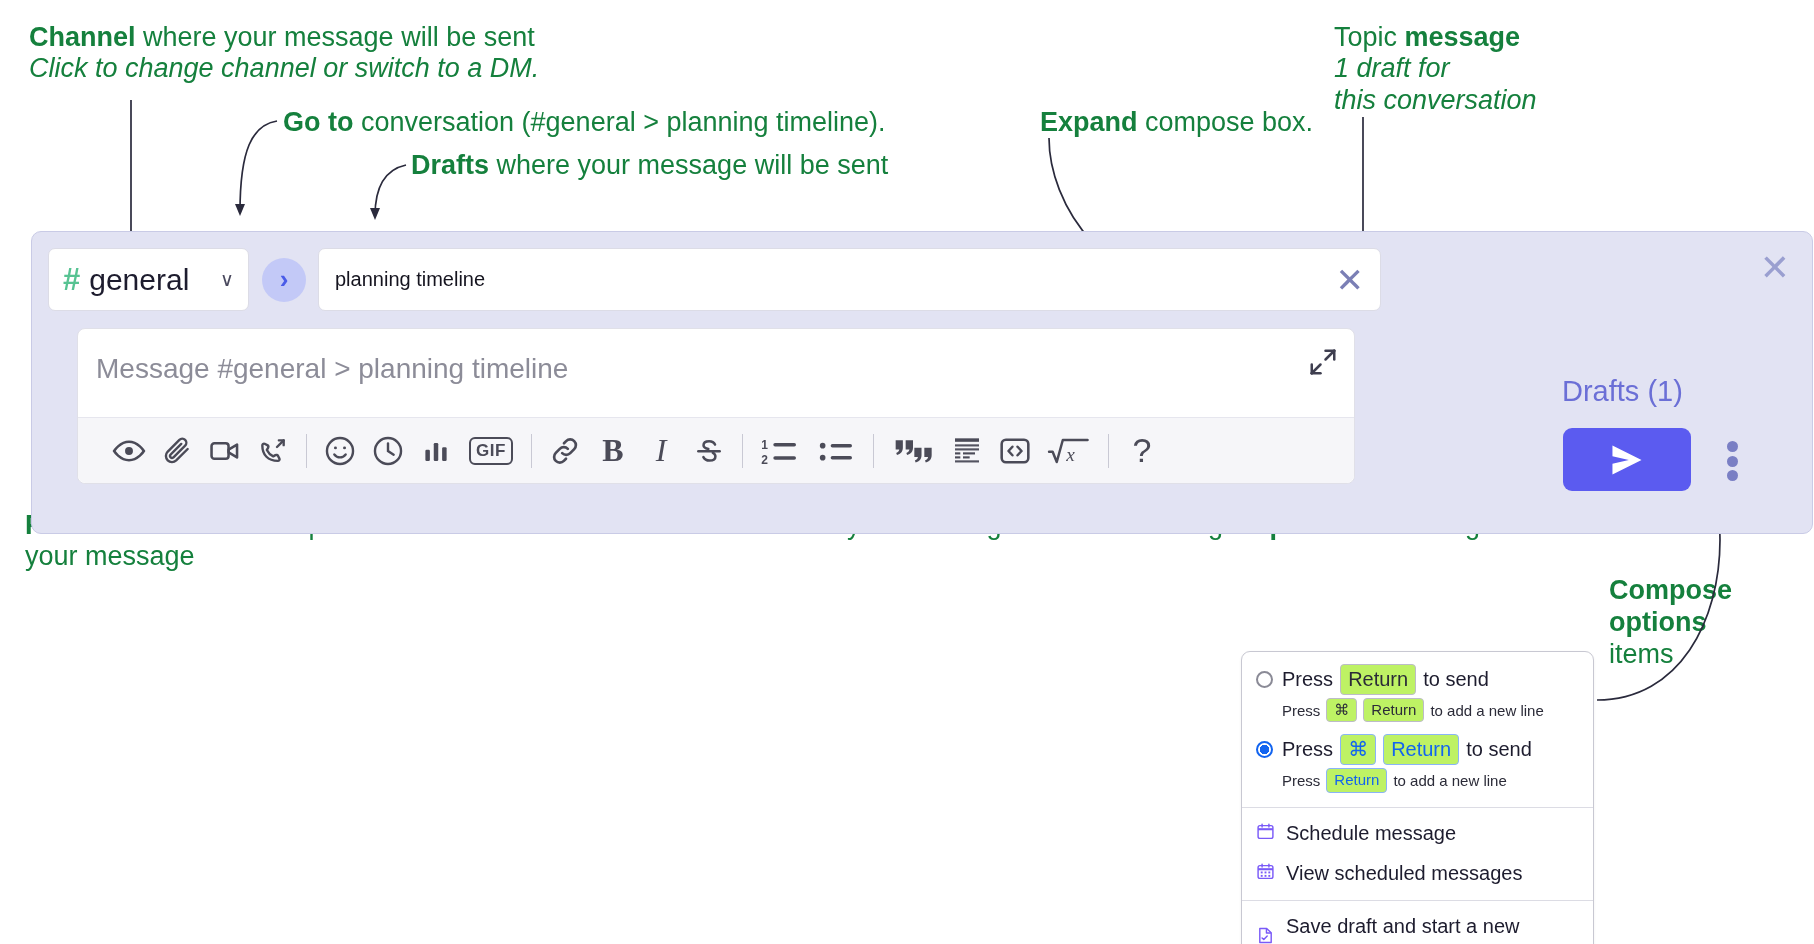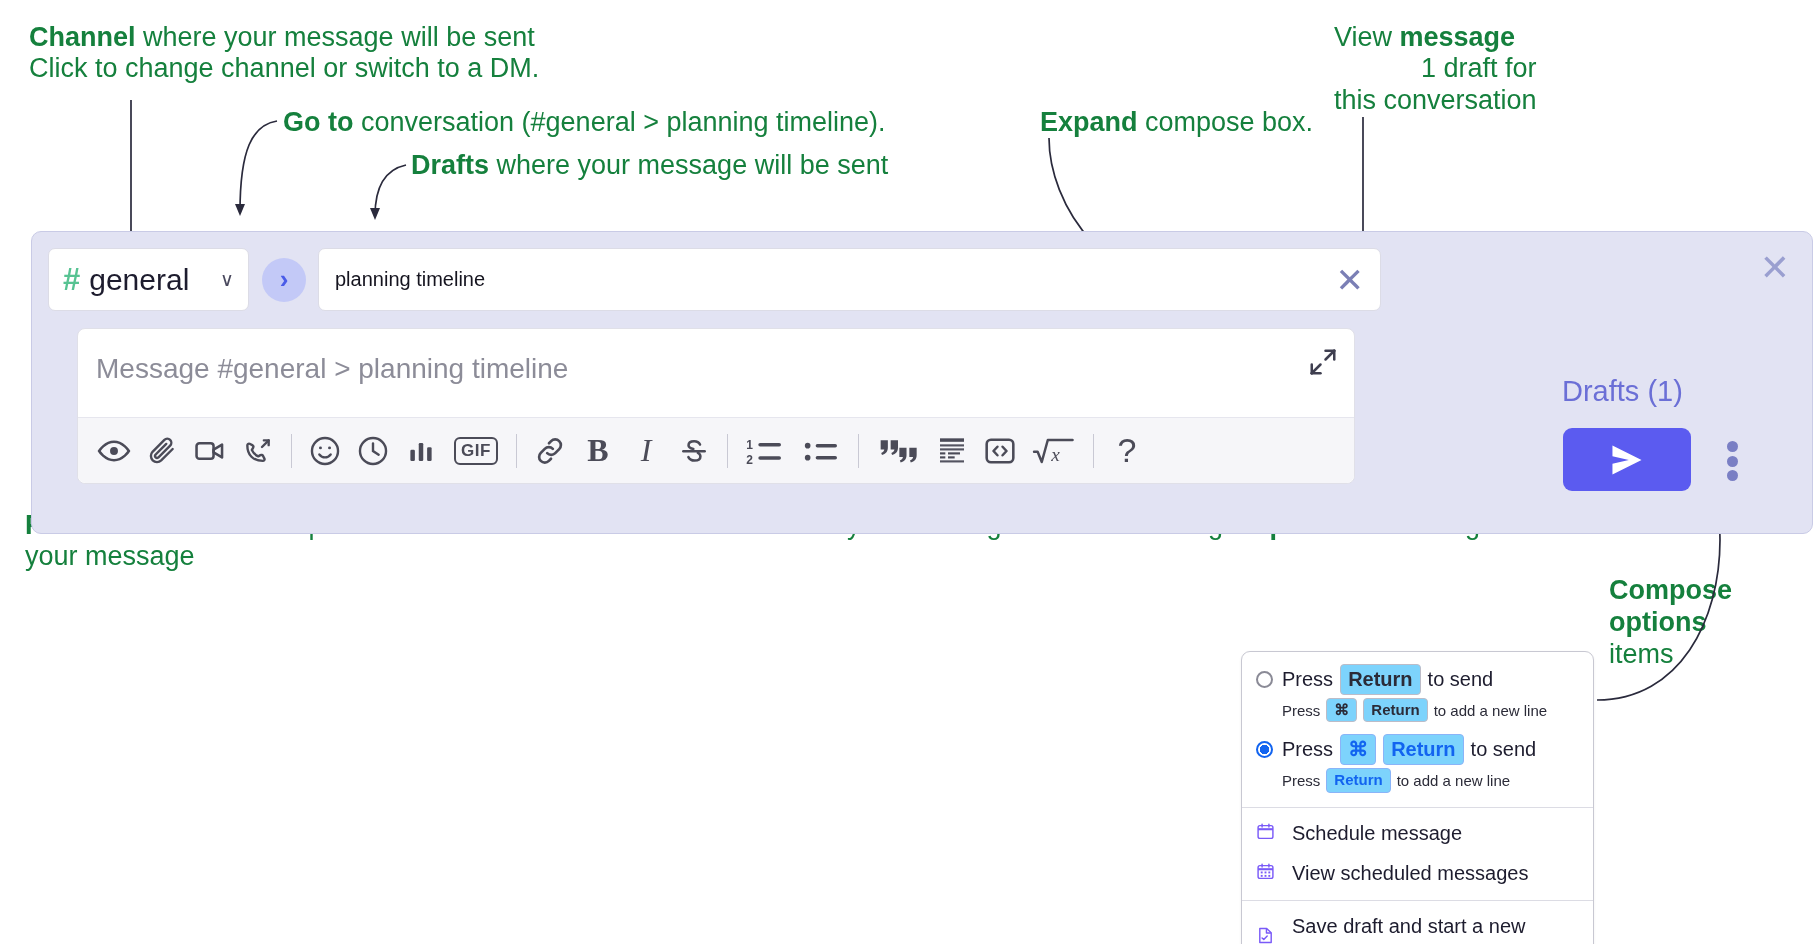--- a/index.html
+++ b/index.html
@@ -10,21 +10,21 @@
     font-family:"Liberation Sans", sans-serif;
     color:#1d1c2e;
     position:relative;
     overflow:hidden;
   }
   .stage { position:absolute; inset:0; }
 
   
   .anno { position:absolute; font-size:27px; line-height:1.16; color:#15803d; white-space:nowrap; }
   .anno b { font-weight:700; }
-  .anno .ital { display:block;text-align:right; }
+  .anno .ital { font-style:italic; display:block; }
 
   
   .lines { position:absolute; inset:0; pointer-events:none; }
 
   
   #composer {
     position:absolute;
     left:31px; top:231px; width:1782px; height:303px;
     background:#e2e3f3;
     border:1px solid #c9cbe6;
@@ -54,21 +54,21 @@
     position:absolute; left:45px; top:96px; width:1278px; height:156px;
     background:#ffffff; border:1px solid #e0e0e8; border-radius:8px;text-align:right;
   }
   .placeholder { position:absolute; left:18px; top:24px; font-size:28px; color:#8c8c98; }
   .expand-ic { position:absolute; right:16px; top:18px; width:30px; height:30px; color:#3f3f50; }
 
   .toolbar {
     position:absolute; left:0; right:0; bottom:0; height:66px;
     background:#f6f6f9; border-top:1px solid #e6e6ee;
     border-radius:0 0 8px 8px;
-    display:flex; align-items:center; padding-left:12px; gap:0;
+    display:flex; align-items:center; padding-left:27px; gap:0;
   }
   .tb { width:48px; height:48px; display:flex; align-items:center; justify-content:center; color:#4b4b58; }
   .tb svg { display:block; }
   .tb-sep { width:1px; height:34px; background:#c9c9d4; margin:0 9px; }
   .gif-box {
     border:2.5px solid #4b4b58; border-radius:6px; font-size:17px; font-weight:700;
     padding:2px 5px; letter-spacing:0.5px; color:#4b4b58;
   }
   .bold-g { font-size:32px; font-weight:700; color:#4b4b58; font-family:"Liberation Serif", serif; }
   .ital-g { font-size:32px; font-style:italic; color:#4b4b58; font-family:"Liberation Serif", serif; }
@@ -94,26 +94,26 @@
     box-shadow:0 1px 3px rgba(0,0,0,.06);
   }
   .opt-group { padding:12px 14px 10px 14px; }
   .opt-row { display:flex; align-items:center; gap:9px; margin-bottom:2px; }
   .radio { width:17px; height:17px; border-radius:50%; border:2px solid #8a8a96; flex:none; background:#fff; }
   .radio.on { border-color:#1264f0; background:
       radial-gradient(circle at 50% 50%, #1264f0 0 4.5px, #fff 5px 100%); }
   .opt-main { font-size:20px; display:flex; align-items:center; gap:7px; }
   .opt-sub { font-size:15px; color:#2b2b38; display:flex; align-items:center; gap:6px; margin:3px 0 12px 26px; }
   .key {
-    border:1px solid #bcbcc8; border-radius:4px; padding:1px 7px; background:#7dd3fc;
-    font-size:inherit; line-height:1.35; color:#2b2b38; display:inline-block;font-weight:bold;
+    border:1px solid #bcbcc8; border-radius:4px; padding:1px 7px; background:#bef264;
+    font-size:inherit; line-height:1.35; color:#2b2b38; display:inline-block;
   }
   .key.blue { border-color:#8ab4f8; color:#1264f0; }
   .menu-div { height:1px; background:#dcdce4; }
-  .menu-item { display:flex; align-items:center; gap:17px; padding:8px 14px; font-size:20px; }
+  .menu-item { display:flex; align-items:center; gap:11px; padding:8px 14px; font-size:20px; }
   .menu-item svg { flex:none; }
 </style>
 </head>
 <body>
 
 <div class="stage">
 
   <div class="anno" style="left:29px; top:22px;">
     <div><b>Channel</b><span> where your message will be sent</span></div>
     <div class="ital">Click to change channel or switch to a DM.</div>
@@ -125,21 +125,21 @@
 
   <div class="anno" style="left:411px; top:150px;">
     <b>Drafts</b><span> where your message will be sent</span>
   </div>
 
   <div class="anno" style="left:1040px; top:107px;">
     <b>Expand</b><span> compose box.</span>
   </div>
 
   <div class="anno" style="left:1334px; top:22px;">
-    <div><span>View </span><b>message</b></div>
+    <div><span>Topic </span><b>message</b></div>
     <div class="ital">1 draft for</div>
     <div class="ital">this conversation</div>
   </div>
 
   <div class="anno" style="left:25px; top:510px;">
     <div><b>Preview</b></div>
     <div>your message</div>
   </div>
 
   <div class="anno" style="left:214px; top:510px;">

